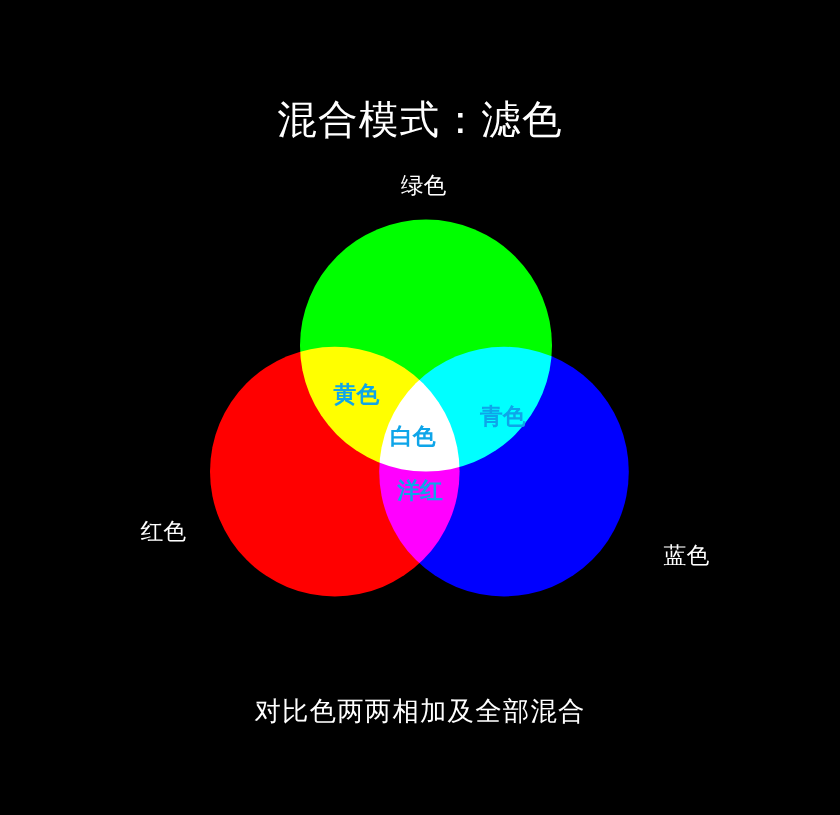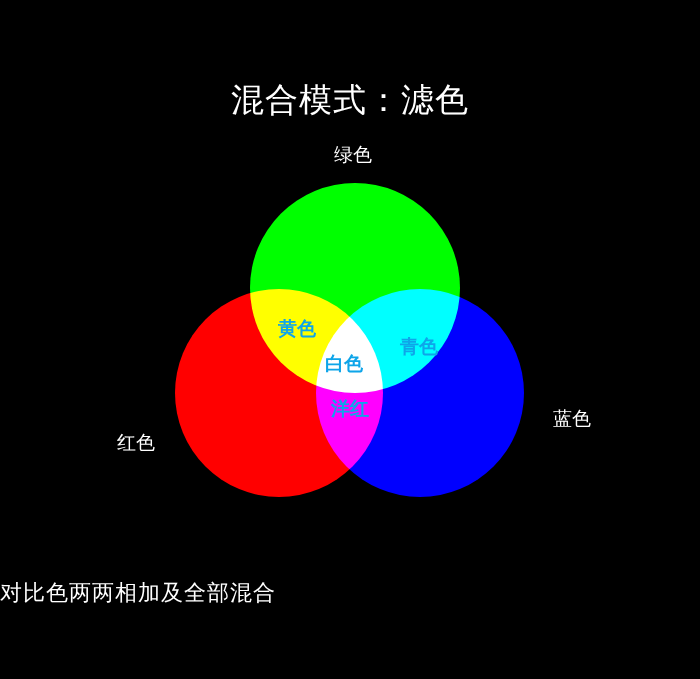--- a/index.html
+++ b/index.html
@@ -1,20 +1,20 @@
 <!DOCTYPE html>
 <html><head>
   <meta charset="utf-8">
   <style>
     html, body { margin: 0; padding: 0; background: #000; }
     body { width: 700px; height: 679px; position: relative; overflow: hidden;
            font-family: "DejaVu Sans", "Liberation Sans", sans-serif; color: #fff; }
     .title { position: absolute; left: 0; width: 700px; top: 78px; text-align: center;
              font-size: 33px; letter-spacing: 1px; color: #fff; }
-    .subtitle { position: absolute; left: 0; width: 700px; top: 578px; 
+    .subtitle { position: absolute; left: 0; width: 700px; top: 578px; text-align: center;
                 font-size: 22px; letter-spacing: 1px; color: #fff; }
     .lbl { position: absolute; font-size: 19px; white-space: nowrap; transform: translate(-50%, -50%); }
     .lbl.outer { color: #fff; }
     .lbl.inner { color: #0ea5e9; font-weight: bold; }
     svg.venn { position: absolute; left: 0; top: 0; }
   </style>
 </head>
 <body>
 
 <div class="title">混合模式：滤色</div>
@@ -22,20 +22,20 @@
 <svg class="venn" width="700" height="679" viewBox="0 0 700 679">
   <g style="isolation: isolate">
     <circle cx="355" cy="288" r="105" fill="#00ff00" style="mix-blend-mode: screen"></circle>
     <circle cx="279" cy="393" r="104" fill="#ff0000" style="mix-blend-mode: screen"></circle>
     <circle cx="420" cy="393" r="104" fill="#0000ff" style="mix-blend-mode: screen"></circle>
   </g>
 </svg>
 
 <div class="lbl outer" style="left:353px; top:155px;">绿色</div>
 <div class="lbl outer" style="left:136px; top:443px;text-align:center;">红色</div>
-<div class="lbl outer" style="left:572px; top:419px;">蓝色</div>
+<div class="lbl outer" style="left:572px; top:463px;">蓝色</div>
 
 <div class="lbl inner" style="left:297px; top:329px;">黄色</div>
 <div class="lbl inner" style="left:419px; top:347px;">青色</div>
 <div class="lbl inner" style="left:344px; top:364px;">白色</div>
 <div class="lbl inner" style="left:350px; top:409px;">洋红</div>
 
 <div class="subtitle">对比色两两相加及全部混合</div>
 
 </body></html>

